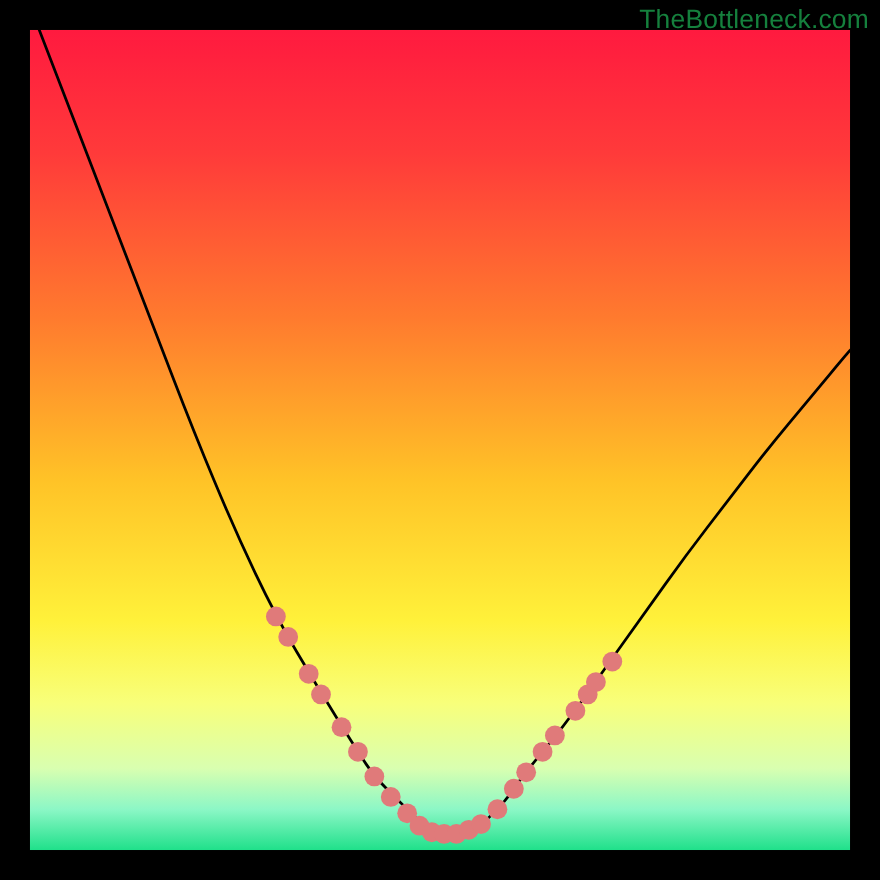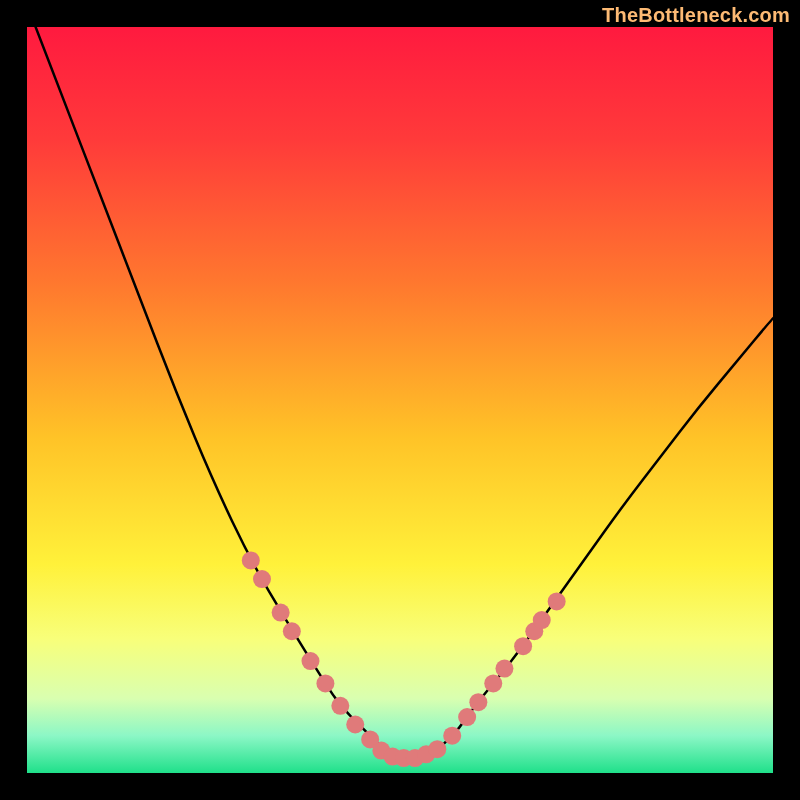--- a/index.html
+++ b/index.html
@@ -24,23 +24,23 @@
     top: 27px;
     left: 27px;
     width: 746px;
     height: 746px;
     overflow: hidden;
   }
   .watermark {
     position: absolute;
     top: 4px;
     right: 10px;
-    color: #fdba74;
-    font-size: 20px;
-    font-weight: 700;
+    color: #15803d;
+    font-size: 24px;
+    font-weight: 400;
     letter-spacing: 0.2px;
     z-index: 5;
   }
   svg {
     display: block;
   }
 </style>
 </head>
 <body>
 

